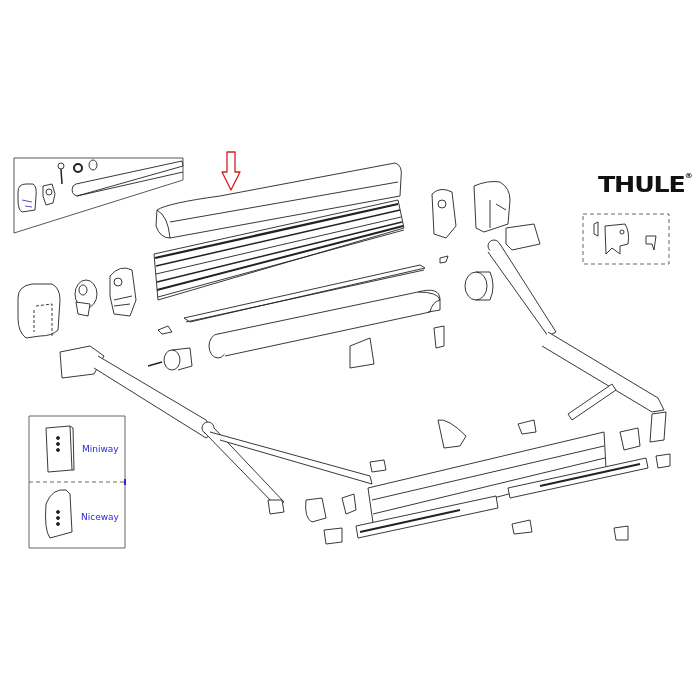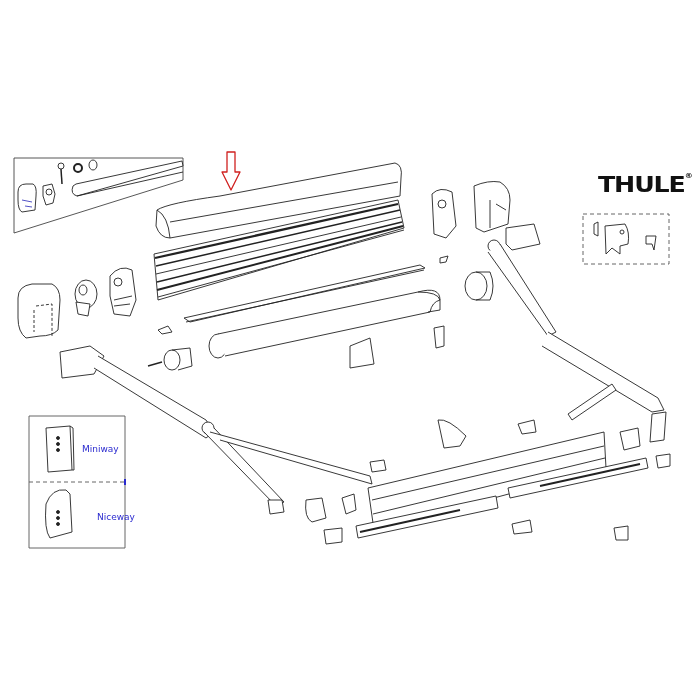--- a/index.html
+++ b/index.html
@@ -191,13 +191,13 @@
     <path d="M512 524 L530 520 L532 532 L514 534 Z" fill="#fff"></path>
     <path d="M614 528 L628 526 L628 540 L616 540 Z" fill="#fff"></path>
   </g>
 </svg>
 
 <div class="brand" style="left:598px; top:172px;">
   <span>THULE</span><span style="font-size:7px; vertical-align:top;">®</span>
 </div>
 
 <div class="lbl-remote" style="left:82px; top:444px;">Miniway</div>
-<div class="lbl-remote" style="left:97px; top:512px;">Niceway</div>
+<div class="lbl-remote" style="left:81px; top:512px;">Niceway</div>
 
 </body></html>

